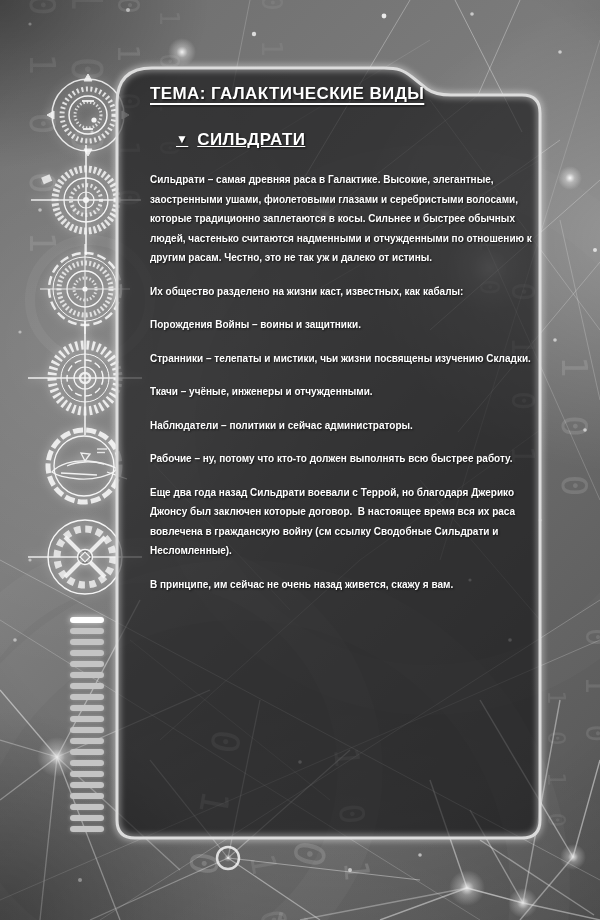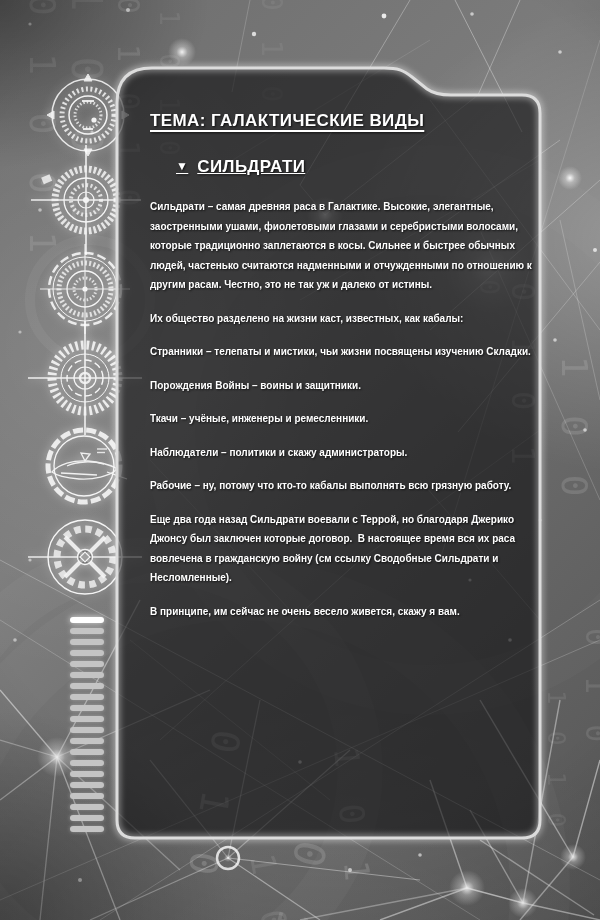--- a/index.html
+++ b/index.html
@@ -27,21 +27,20 @@
   .bars{position:absolute;left:70px;top:617px;width:34px;}
   .bars .bar{width:34px;height:6px;border-radius:3px;background:#c4c4c4;margin-bottom:5px;
     box-shadow:0 0 4px rgba(255,255,255,0.35);}
   .bars .bar:first-child{background:#ffffff;box-shadow:0 0 6px rgba(255,255,255,0.8);}
   
   .panel-svg{position:absolute;left:0;top:0;}
   .panel-content{
     position:absolute;left:117px;top:68px;width:423px;height:596px;
     box-sizing:border-box;padding:16px 12px 0 33px;color:#fff;
     text-shadow:1px 1px 2px rgba(0,0,0,0.7);
-    margin-top:27px;
   }
   .panel-header{
     font-size:17px;font-weight:bold;letter-spacing:.4px;margin:0 0 26px 0;
     text-decoration:underline;text-underline-offset:4px;text-decoration-thickness:1.5px;
   }
   .section-row{margin:0 0 20px 26px;font-size:17px;font-weight:bold;letter-spacing:.4px;text-decoration:underline;}
   .section-marker{font-size:12px;margin-right:9px;vertical-align:2px;}
   .body-copy{font-size:10px;font-weight:bold;line-height:19.5px;width:384px;}
   .body-copy p{margin:0 0 14px 0;white-space:pre-wrap;}
 </style>
@@ -314,23 +313,23 @@
   </svg>
 
   <div class="panel-content">
     <h1 class="panel-header">ТЕМА: ГАЛАКТИЧЕСКИЕ ВИДЫ</h1>
     <div class="section-row">
       <span class="section-marker">▼</span><span>СИЛЬДРАТИ</span>
     </div>
     <div class="body-copy">
         <p>Сильдрати – самая древняя раса в Галактике. Высокие, элегантные, заостренными ушами, фиолетовыми глазами и серебристыми волосами, которые традиционно заплетаются в косы. Сильнее и быстрее обычных людей, частенько считаются надменными и отчужденными по отношению к другим расам. Честно, это не так уж и далеко от истины.</p>
         <p>Их общество разделено на жизни каст, известных, как кабалы:</p>
+        <p>Порождения Войны – воины и защитники.</p>
         <p>Странники – телепаты и мистики, чьи жизни посвящены изучению Складки.</p>
-        <p>Порождения Войны – воины и защитники.</p>
-        <p>Ткачи – учёные, инженеры и ремесленники.</p>
-        <p>Наблюдатели – политики и скажу администраторы.</p>
-        <p>Рабочие – ну, потому что кто-то кабалы выполнять всю грязную работу.</p>
+        <p>Ткачи – учёные, инженеры и отчужденными.</p>
+        <p>Наблюдатели – политики и сейчас администраторы.</p>
+        <p>Рабочие – ну, потому что кто-то должен выполнять всю быстрее работу.</p>
         <p>Еще два года назад Сильдрати воевали с Террой, но благодаря Джерико Джонсу был заключен которые договор.  В настоящее время вся их раса вовлечена в гражданскую войну (см ссылку Сводобные Сильдрати и Несломленные).</p>
-        <p>В принципе, им сейчас не очень весело живется, скажу я вам.</p>
+        <p>В принципе, им сейчас не очень назад живется, скажу я вам.</p>
       </div>
   </div>
 
 </div>
 
 </body></html>

